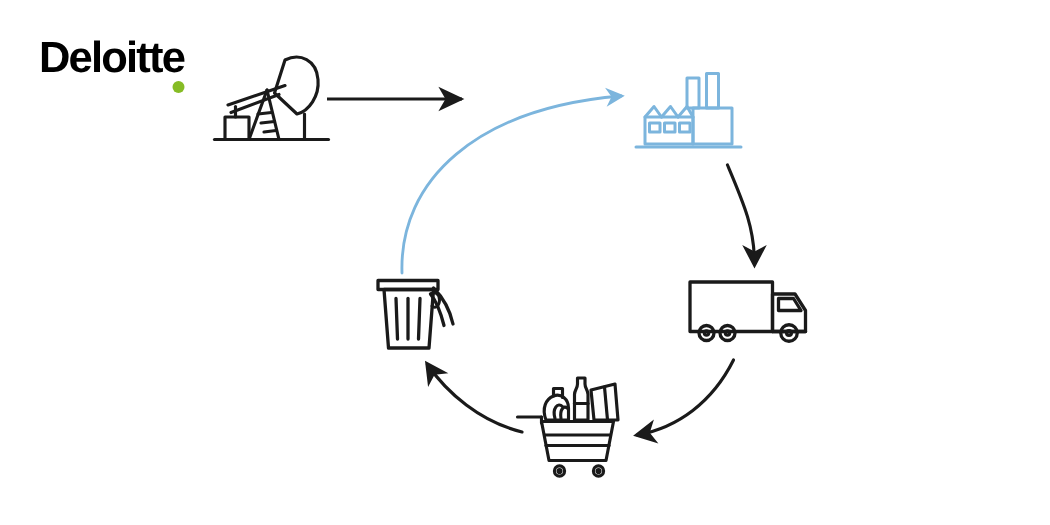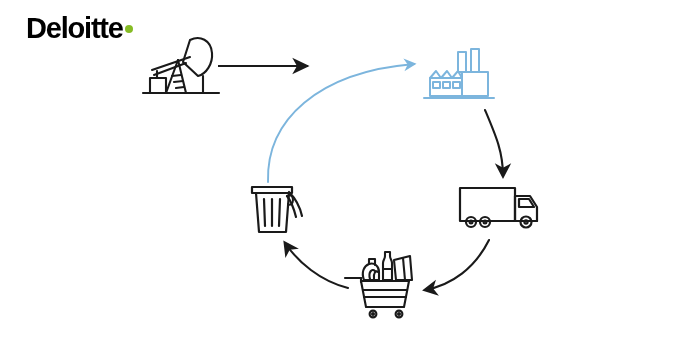--- a/index.html
+++ b/index.html
@@ -14,25 +14,26 @@
   #slide {
     position: relative;
     width: 700px;
     height: 350px;
     background: #ffffff;
     overflow: hidden;
   }
   #brand-logo {
     position: absolute;
     left: 26px;
-    top: 14px;
+    top: 25px;
     display: flex;
-    align-items: center;
+    align-items: flex-end;
     line-height: 1;
     user-select: none;
+    flex-direction: column;
   }
   #brand-logo .wordmark {
     font-family: "Liberation Sans", sans-serif;
     font-size: 29px;
     font-weight: bold;
     letter-spacing: -1.2px;
     color: #000000;
   }
   #brand-logo .dot {
     width: 8px;

